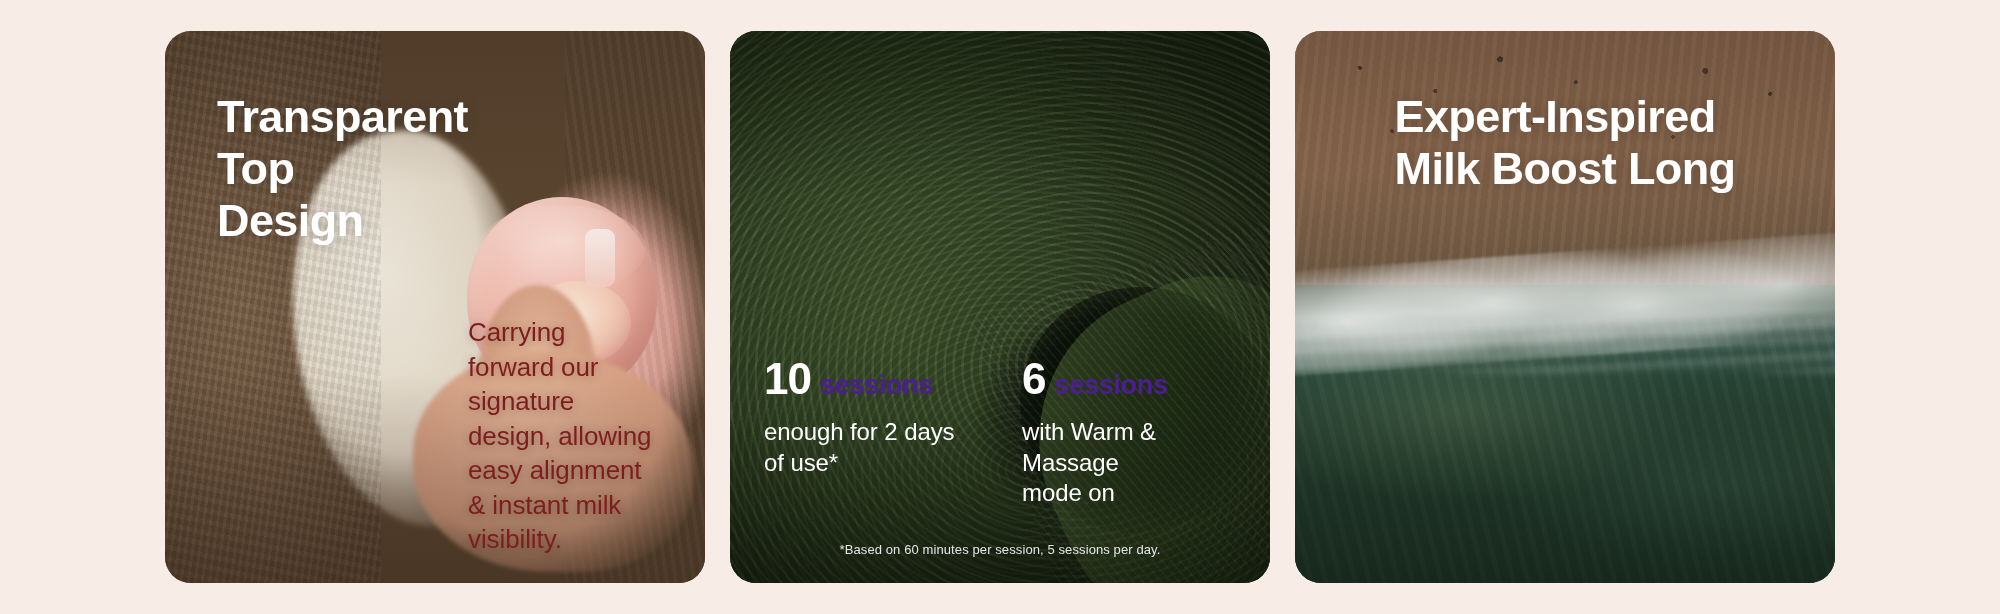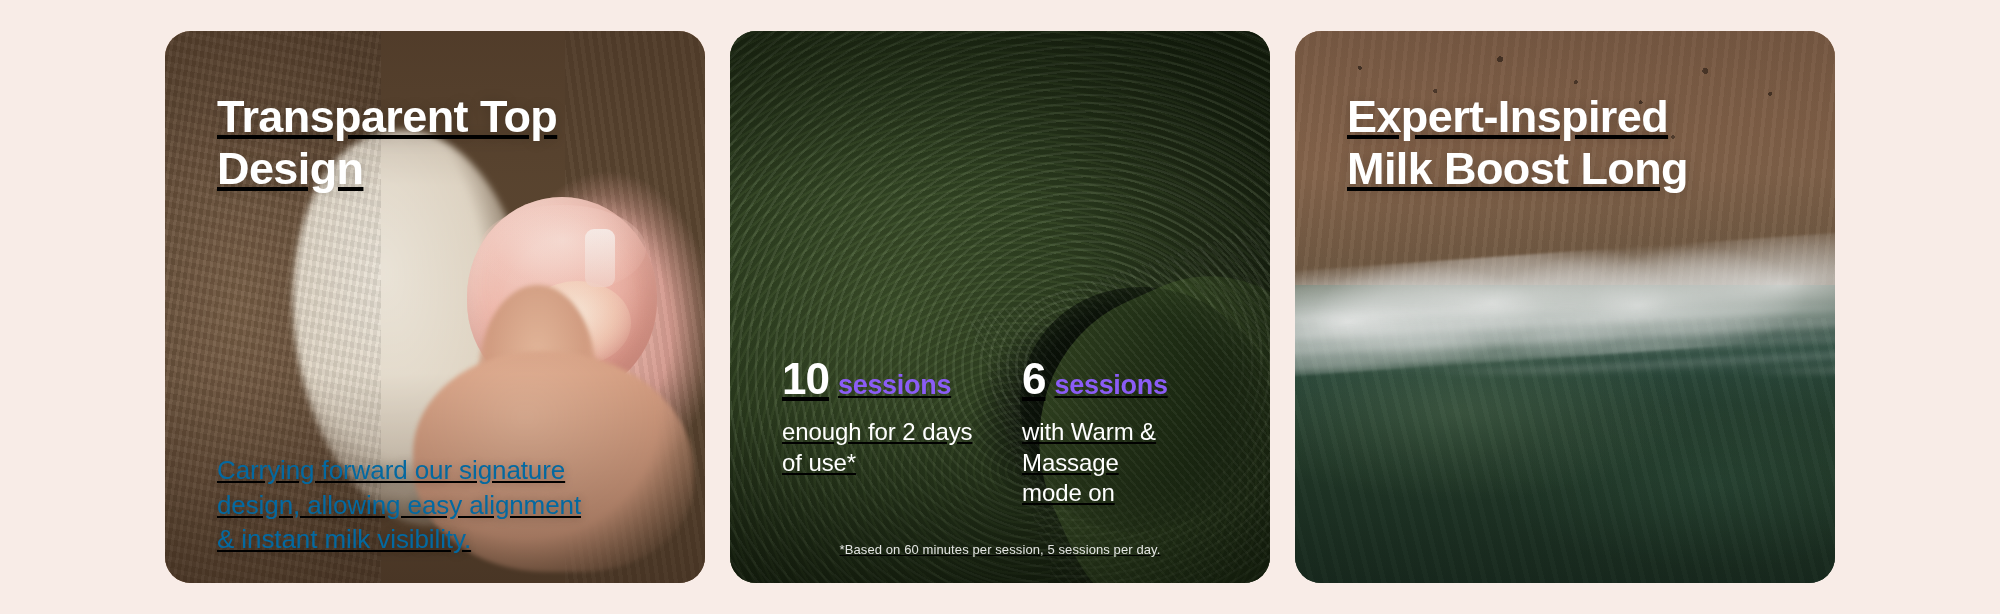--- a/index.html
+++ b/index.html
@@ -24,36 +24,34 @@
     border-radius:26px;
     overflow:hidden;
     flex:0 0 540px;
   }
   .card-bg { position:absolute; inset:0; }
   .card-content {
     position:relative;
     z-index:5;
     height:100%;
     display:flex;
-    flex-direction:column;
-    justify-content:flex-start;
+    justify-content:center;
     padding:60px 52px 26px 52px;
-    text-decoration:underline;
   }
   .card-title {
     color:#ffffff;
     font-size:45px;
     line-height:1.16;
     font-weight:700;
     letter-spacing:-0.6px;
     white-space:pre-line;
     text-shadow:0 1px 14px rgba(0,0,0,0.18);
   }
   .card-body {
-    color:#0369a1;
+    color:#7f1d1d;
     font-size:26px;
     line-height:1.33;
     font-weight:400;
     letter-spacing:-0.1px;
     white-space:pre-line;
     text-shadow:0 1px 10px rgba(0,0,0,0.28);
   }
   .card-bottom { margin-top:auto; }
 
   
@@ -62,21 +60,21 @@
   .stat-headline {
     display:flex; align-items:baseline; gap:9px;
     margin-bottom:16px;
     margin-top:7px;
   }
   .stat-number {
     color:#fff; font-size:44px; font-weight:700; line-height:1;
     letter-spacing:-1px;
   }
   .stat-unit {
-    color:#8b5cf6; font-size:27px; font-weight:700; line-height:1;
+    color:#4c1d95; font-size:27px; font-weight:700; line-height:1;
     letter-spacing:-0.3px;
   }
   .stat-desc {
     color:#fff; font-size:24px; line-height:1.26; font-weight:400;
     white-space:pre-line; letter-spacing:-0.1px;
   }
   .footnote {
     margin-top:34px;
     text-align:center;
     color:rgba(255,255,255,0.88);

